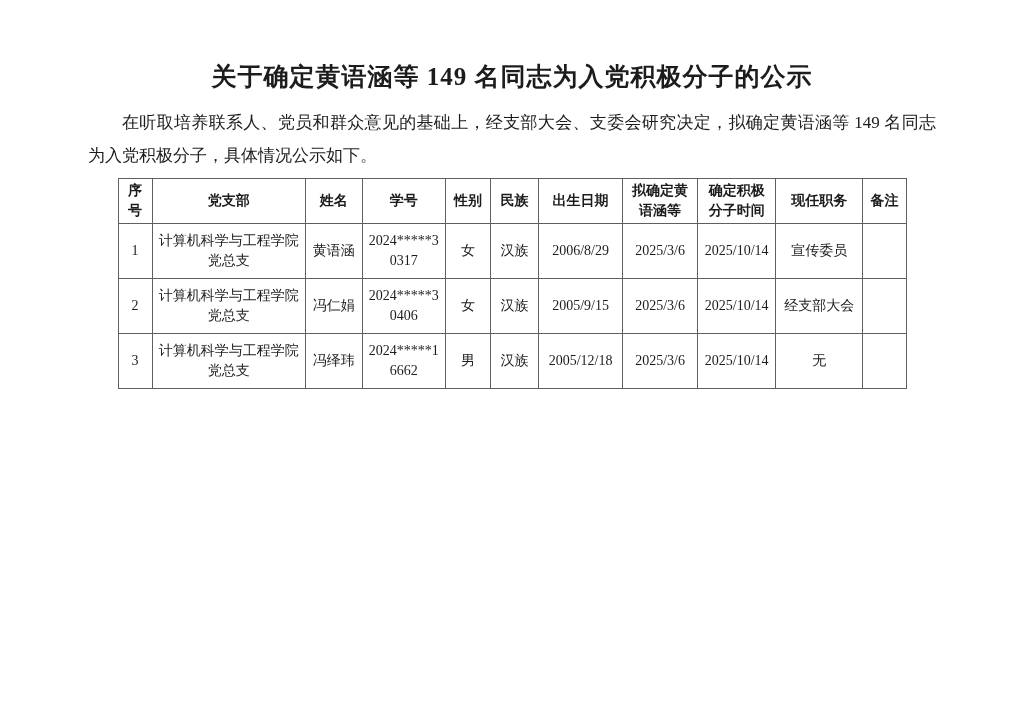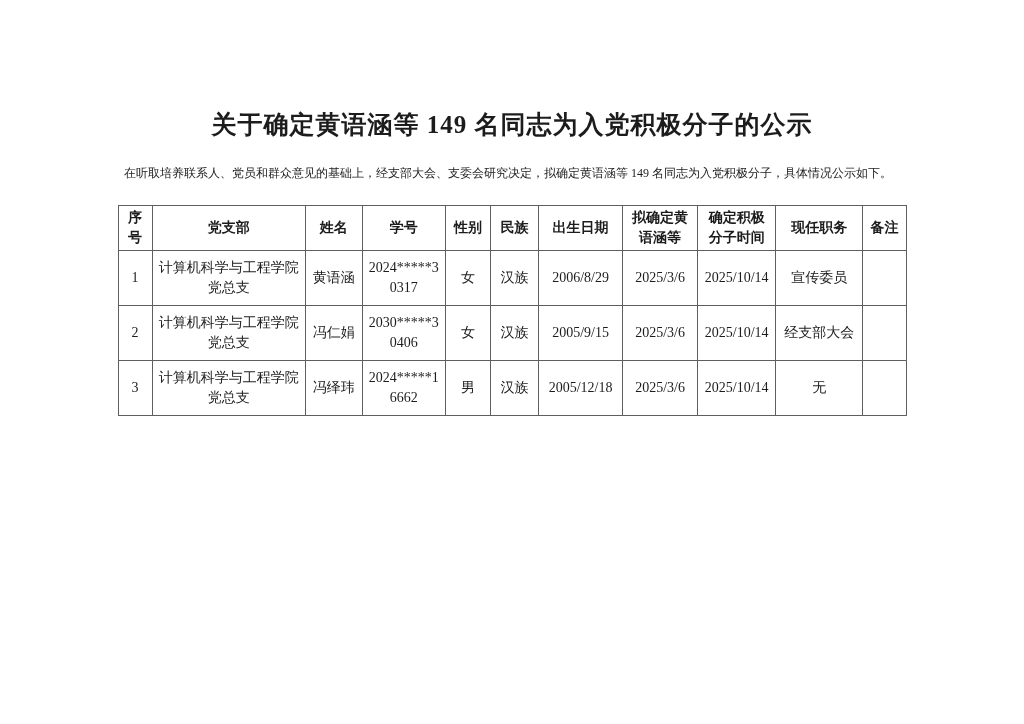--- a/index.html
+++ b/index.html
@@ -8,36 +8,36 @@
     width: 1024px;
     height: 724px;
     background: #ffffff;
     color: #1c1c1c;
     font-family: "Liberation Serif", "DejaVu Serif", serif;
     overflow: hidden;
   }
   .doc {
     width: 848px;
     margin: 0 auto;
-    padding-top: 108px;
+    padding-top: 60px;
   }
   .doc-title {
     font-size: 25px;
     line-height: 34px;
     font-weight: bold;
     text-align: center;
     letter-spacing: 1px;
     margin: 0 0 12px 0;
   }
   .para {
-    font-size: 12px;
-    line-height: 39px;
+    font-size: 17px;
+    line-height: 33px;
     text-align: justify;
     text-indent: 2em;
-    margin: 12px;
+    margin: 0;
   }
   table.notice-table {
     border-collapse: collapse;
     table-layout: fixed;
     width: 789px;
     margin: 6px auto 1px auto;
   }
   .notice-table th, .notice-table td {
     border: 1px solid #5f5f5f;
     text-align: center;
@@ -106,21 +106,21 @@
         <td>2006/8/29</td>
         <td>2025/3/6</td>
         <td>2025/10/14</td>
         <td>宣传委员</td>
         <td></td>
       </tr>
       <tr>
         <td>2</td>
         <td>计算机科学与工程学院党总支</td>
         <td>冯仁娟</td>
-        <td class="wrap-id">2030*****30406</td>
+        <td class="wrap-id">2024*****30406</td>
         <td>女</td>
         <td>汉族</td>
         <td>2005/9/15</td>
         <td>2025/3/6</td>
         <td>2025/10/14</td>
         <td>经支部大会</td>
         <td></td>
       </tr>
       <tr>
         <td>3</td>

